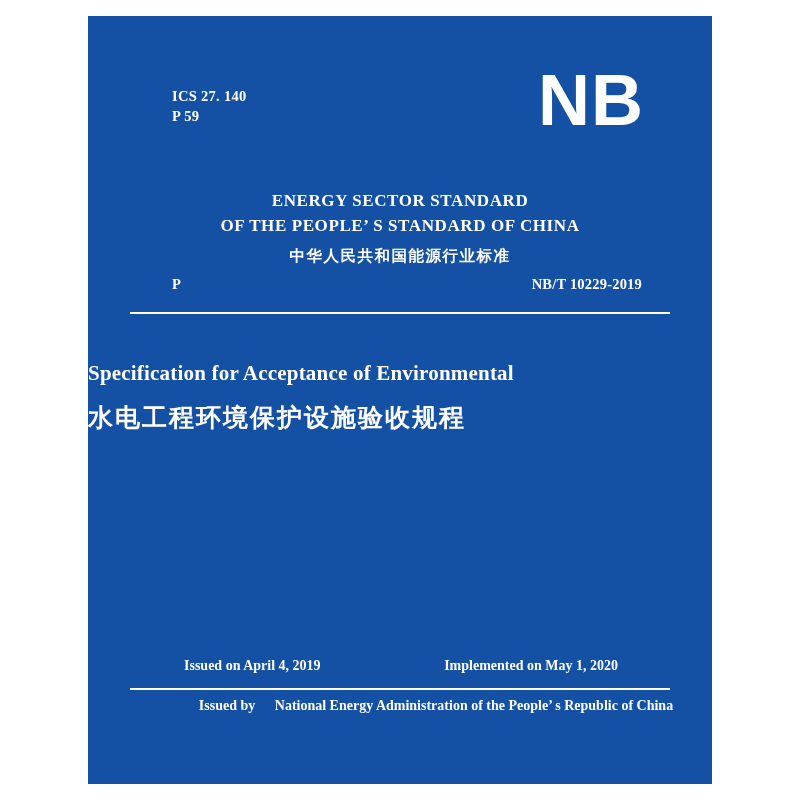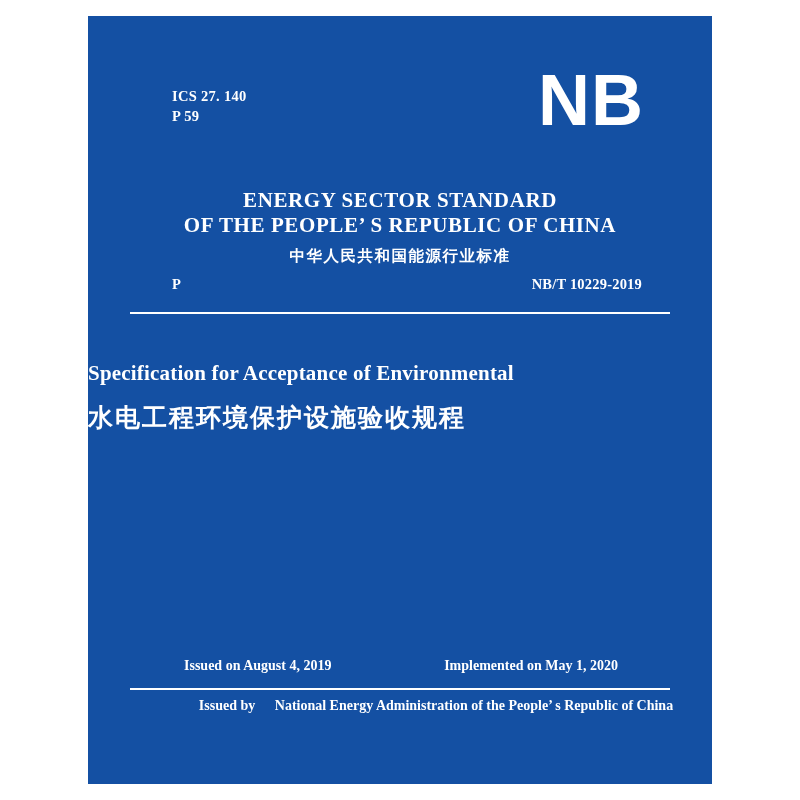--- a/index.html
+++ b/index.html
@@ -68,21 +68,21 @@
     position: absolute;
     left: 0;
     top: 172px;
     width: 100%;
     text-align: center;
   }
   .std-heading .ln1,
   .std-heading .ln2 {
     font-family: "Liberation Serif", serif;
     font-weight: bold;
-    font-size: 21px;
+    font-size: 17px;
     letter-spacing: 0.6px;
     line-height: 25px;
   }
   .std-heading .cn {
     font-family: "DejaVu Sans", sans-serif;
     font-weight: bold;
     font-size: 15.5px;
     letter-spacing: 1.5px;
     line-height: 28px;
     margin-top: 4px;
@@ -192,38 +192,38 @@
     <div class="top-row">
       <div class="ics-block">
         <div>ICS 27. 140</div>
         <div>P 59</div>
       </div>
       <div class="nb-logo">NB</div>
     </div>
 
     <div class="std-heading">
       <div class="ln1">ENERGY SECTOR STANDARD</div>
-      <div class="ln2">OF THE PEOPLE’ S REPUBLIC OF CHINA</div>
+      <div class="ln2">OF THE PEOPLE’ S STANDARD OF CHINA</div>
       <div class="cn">中华人民共和国能源行业标准</div>
     </div>
 
     <div class="code-row">
       <div class="left">P</div>
       <div class="right">NB/T 10229-2019</div>
     </div>
 
     <div class="rule rule-top"></div>
 
     <div class="main-title">
       <div class="en">Specification for Acceptance of Environmental</div>
       <div class="cn">水电工程环境保护设施验收规程</div>
     </div>
 
     <div class="dates">
-      <div class="issued">Issued on August 4, 2019</div>
+      <div class="issued">Issued on April 4, 2019</div>
       <div class="implemented">Implemented on May 1, 2020</div>
     </div>
 
     <div class="rule rule-bottom"></div>
 
     <div class="issuer">
       <span class="by">Issued by</span>
       <span>National Energy Administration of the People’ s Republic of China</span>
     </div>
 

